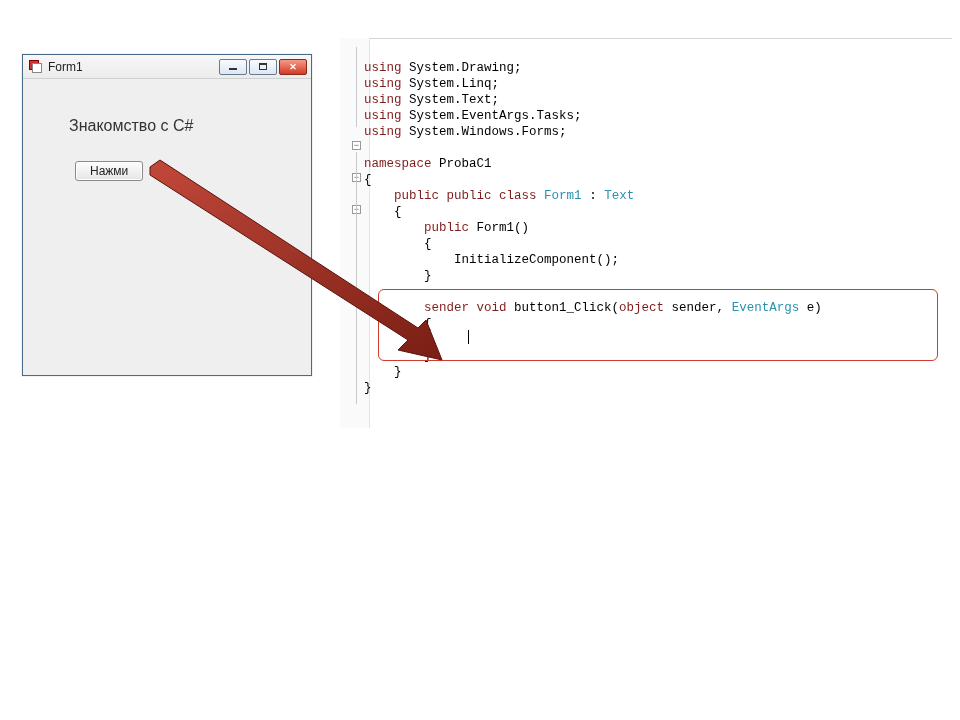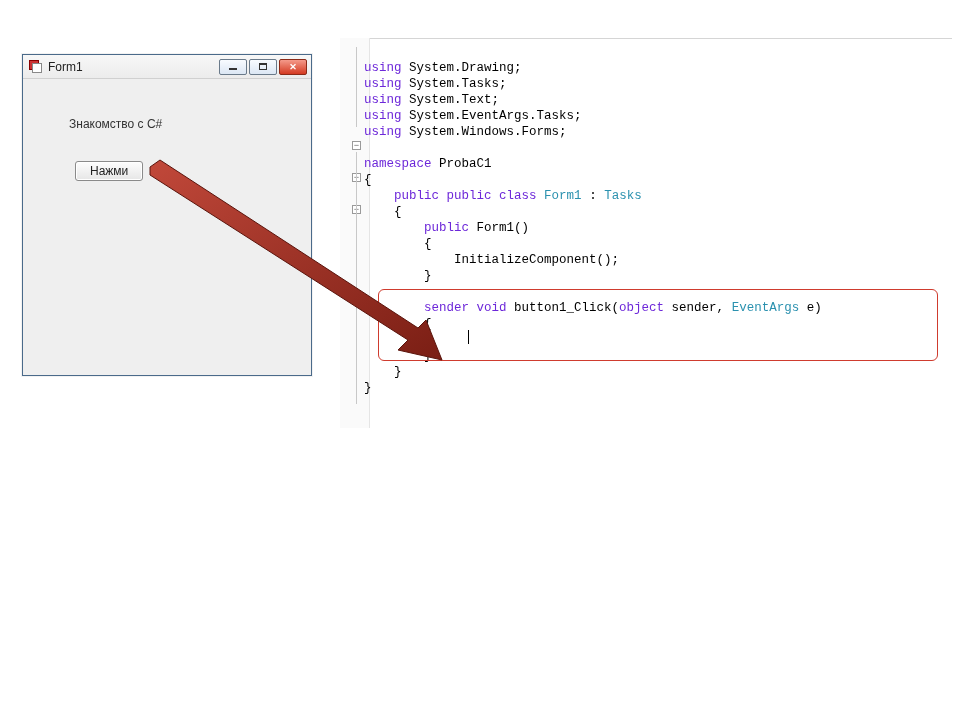--- a/index.html
+++ b/index.html
@@ -56,21 +56,21 @@
   }
   .min-glyph { width:8px; height:0; border-bottom:2px solid #333; margin-top:5px;}
   .max-glyph { width:8px; height:7px; border:1px solid #333; border-top-width:2px; }
 
   .client {
     position:relative; width:100%; height:calc(100% - 24px);
     background:#efefef;
   }
   .form-label {
     position:absolute; left:46px; top:38px;
-    color:#333; font-size:12px;
+    color:#333; font-size:16px;
   }
   .form-button {
     position:absolute; left:52px; top:82px;
     padding: 2px 14px;
     background: linear-gradient(#fdfdfd,#e6e6e6);
     border:1px solid #8a8a8a;
     border-radius:3px;
     font-size:12px; color:#222;
     box-shadow: inset 0 0 0 1px #fff;
     text-align: right;
@@ -90,21 +90,21 @@
     background:#fafafa;
   }
   .code {
     position:absolute; left:24px; top:6px; right:0;
     font-family: Consolas, "Courier New", monospace;
     font-size: 12.5px;
     line-height: 16px;
     white-space: pre;
     color:#000;
   }
-  .kw { color:#6d28d9; }
+  .kw { color:#7f1d1d; }
   .typ{ color:#2b91af; }
 
   .fold-box {
     position:absolute;
     width:9px; height:9px;
     border:1px solid #9a9a9a;
     background:#fff;
     font-size:9px; line-height:7px; text-align:center;
     color:#666;
   }
@@ -161,28 +161,28 @@
   <div class="gutter"></div>
 
   <div class="fold-box" style="left:12px; top:103px;">−</div>
   <div class="fold-box" style="left:12px; top:135px;">−</div>
   <div class="fold-box" style="left:12px; top:167px;">−</div>
   <div class="fold-line" style="left:16px; top:9px; height:80px;"></div>
   <div class="fold-line" style="left:16px; top:114px; height:252px;"></div>
 
   <div class="code">
 <span class="kw">using</span><span> System.Drawing;</span>
-<span class="kw">using</span><span> System.Tasks;</span>
+<span class="kw">using</span><span> System.Linq;</span>
 <span class="kw">using</span><span> System.Text;</span>
 <span class="kw">using</span><span> System.EventArgs.Tasks;</span>
 <span class="kw">using</span><span> System.Windows.Forms;</span>
 <span></span>
 <span class="kw">namespace</span><span> ProbaC1</span>
 <span>{</span>
-    <span class="kw">public</span> <span class="kw">public</span> <span class="kw">class</span> <span class="typ">Form1</span><span> : </span><span class="typ">Tasks</span>
+    <span class="kw">public</span> <span class="kw">public</span> <span class="kw">class</span> <span class="typ">Form1</span><span> : </span><span class="typ">Text</span>
 <span>    {</span>
         <span class="kw">public</span><span> Form1()</span>
 <span>        {</span>
 <span>            InitializeComponent();</span>
 <span>        }</span>
 <span></span>
         <span class="kw">sender</span> <span class="kw">void</span><span> button1_Click(</span><span class="kw">object</span><span> sender, </span><span class="typ">EventArgs</span><span> e)</span>
 <span>        {</span>
 <span>            </span>
 <span>        }</span>

